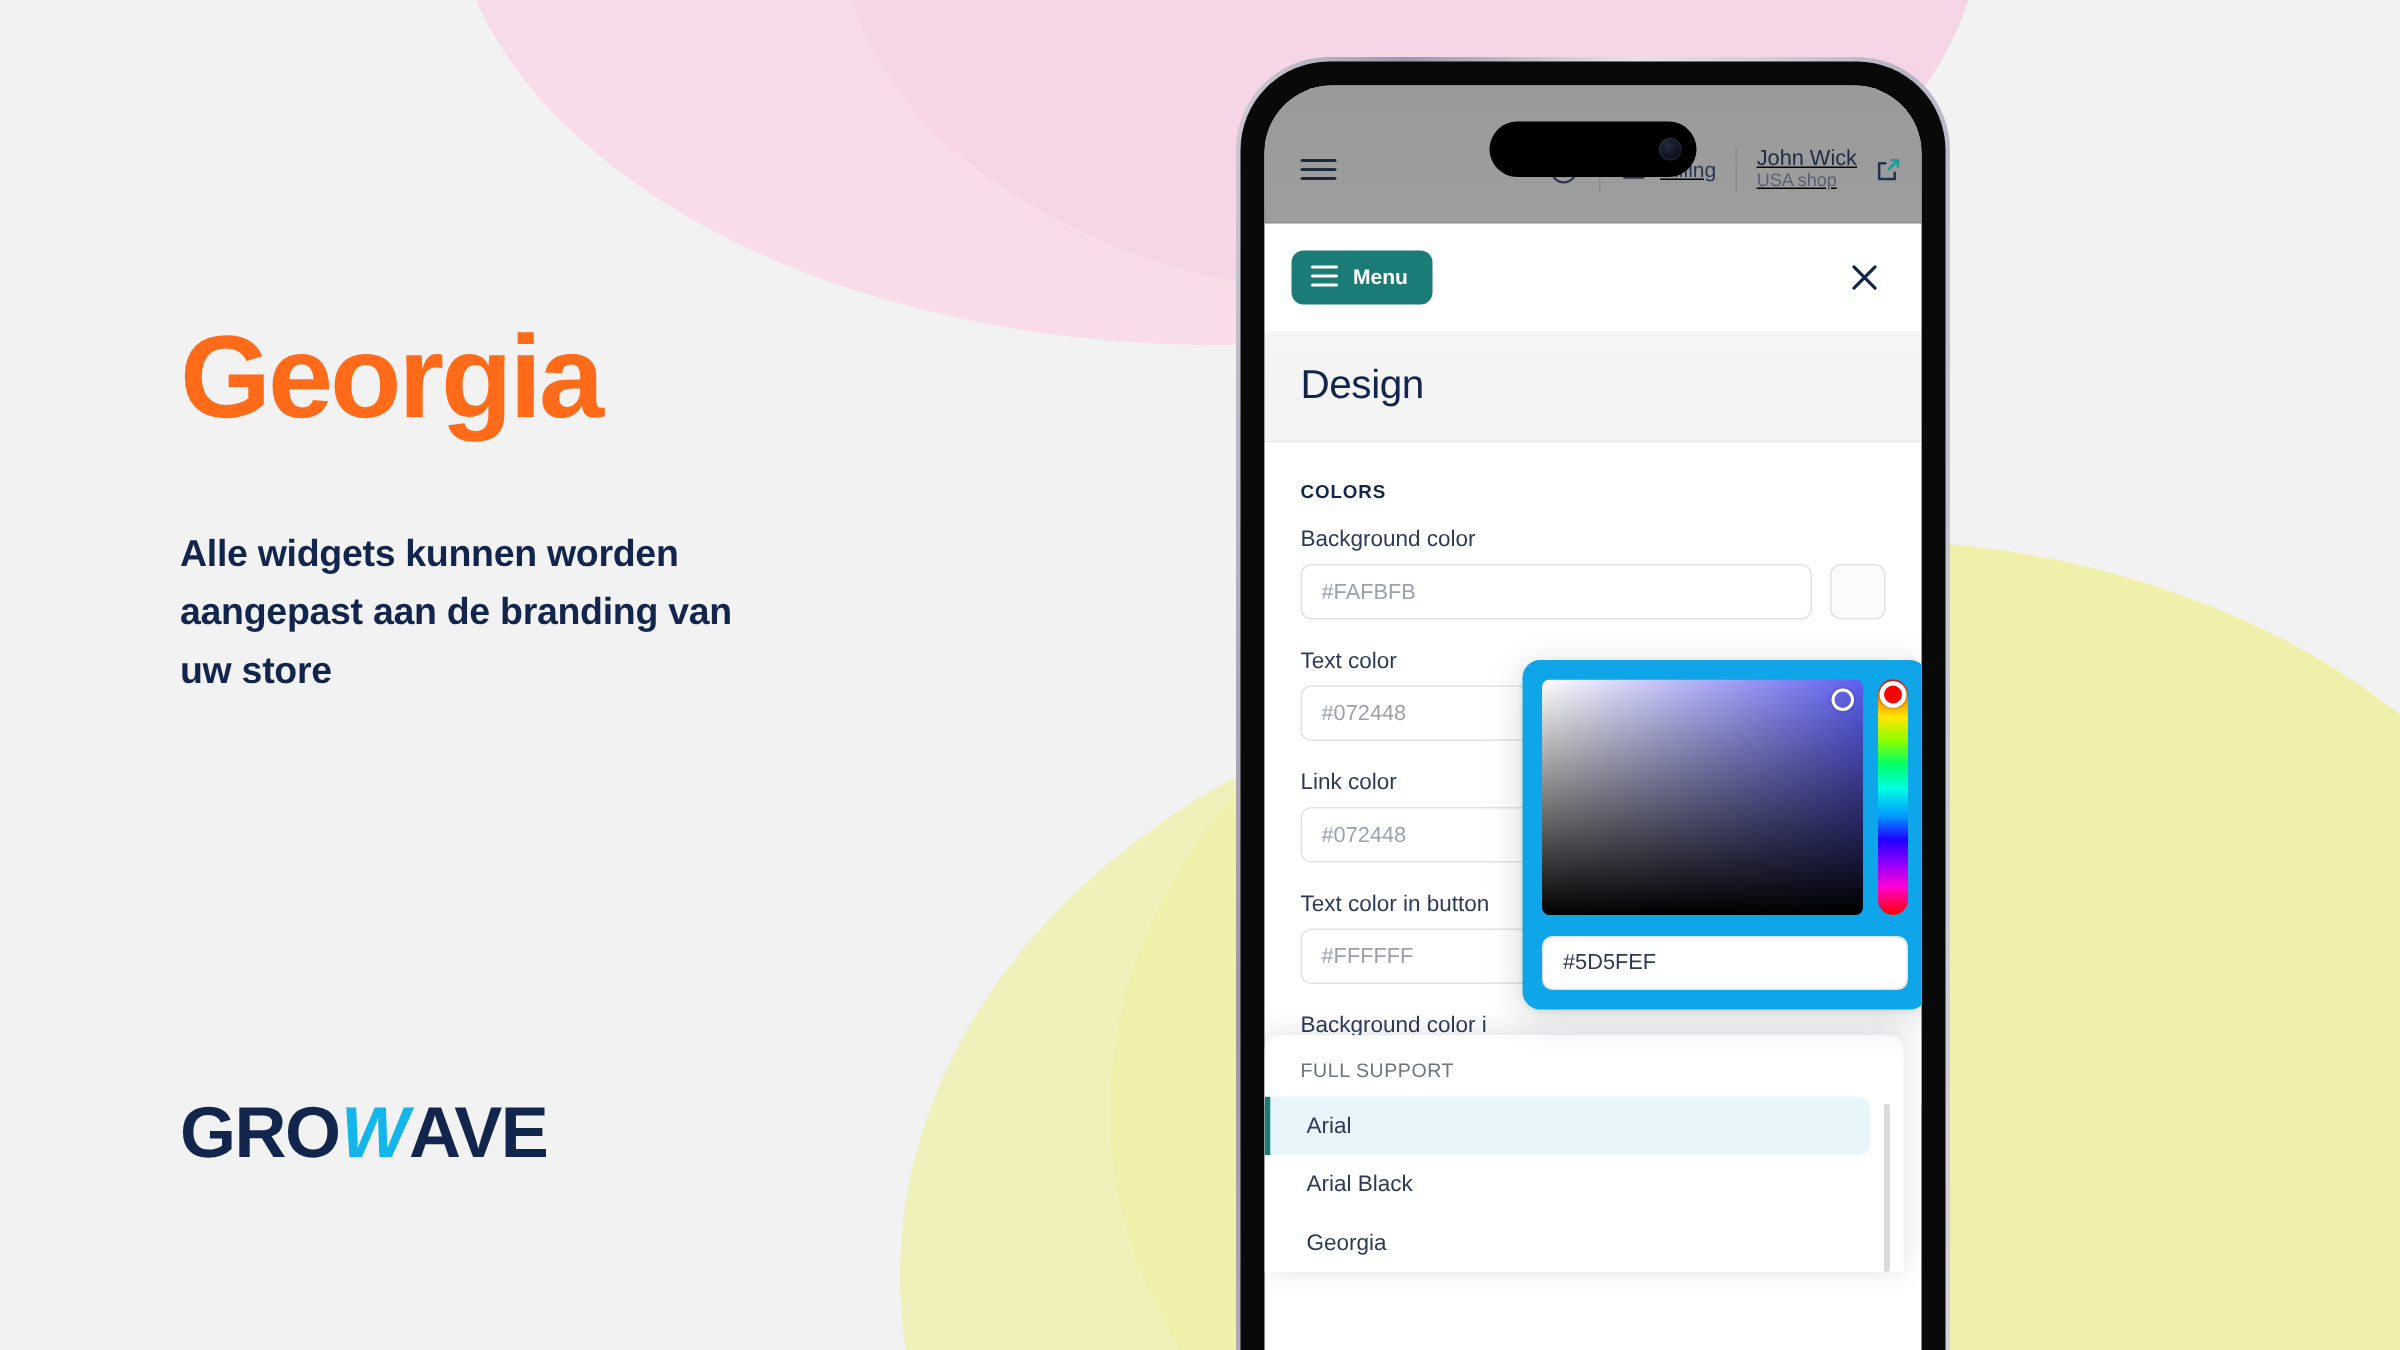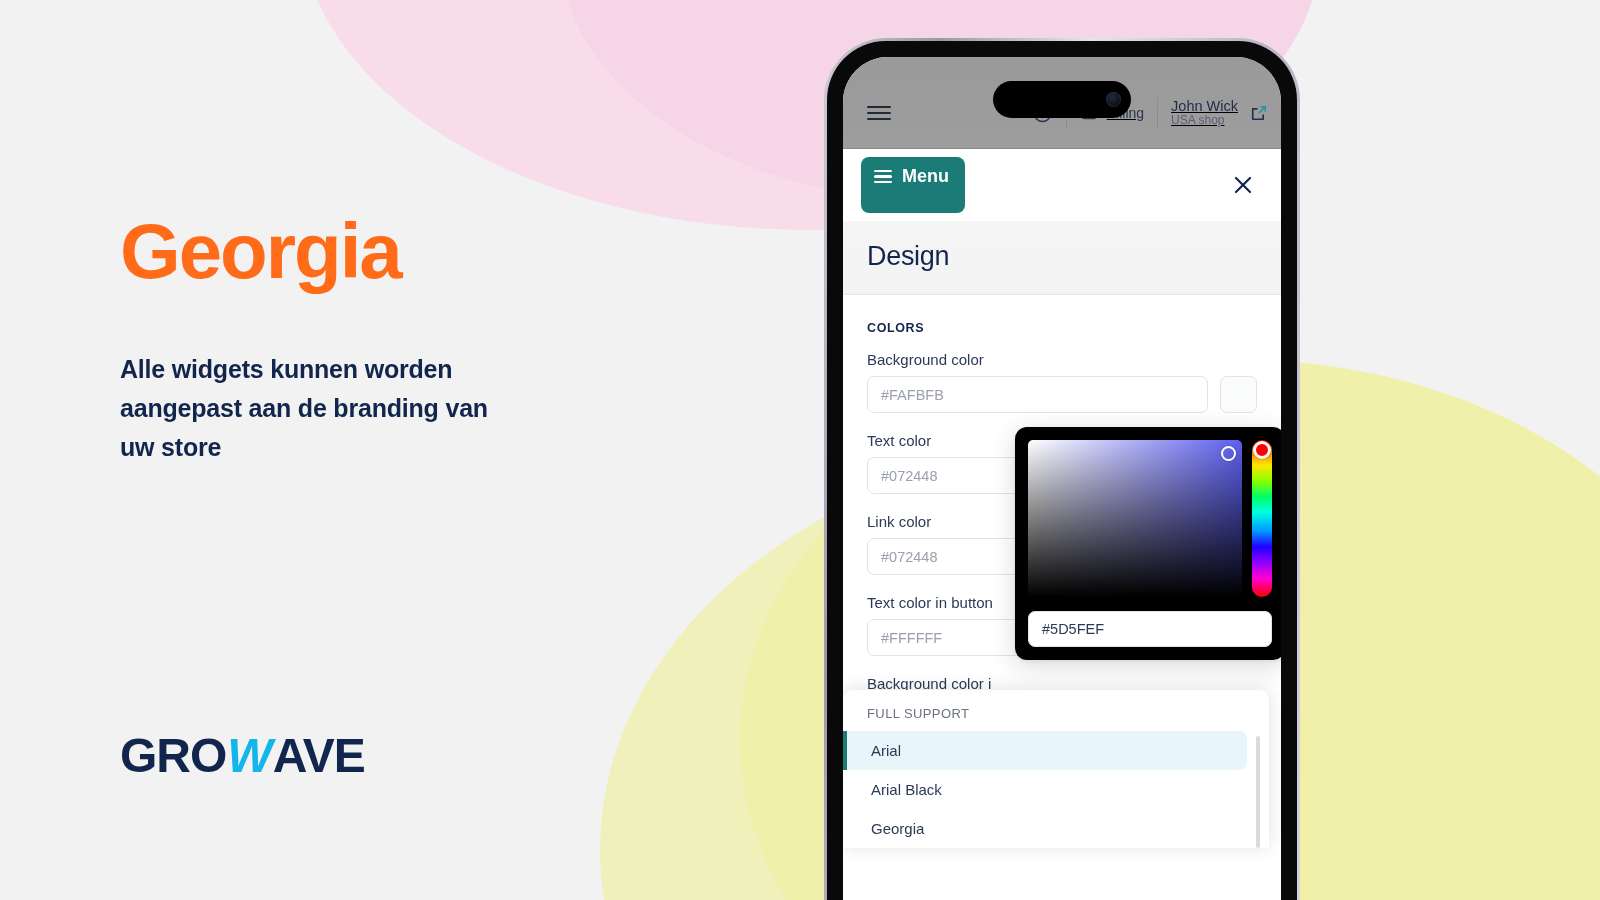--- a/index.html
+++ b/index.html
@@ -98,22 +98,22 @@
   
   .menu-row {
     background: #fff; height: 72px;
     display: flex; align-items: center; justify-content: space-between;
     padding: 0 25px 0 18px;
   }
   .menu-btn {
     display: inline-flex; align-items: center; gap: 10px;
     background: #1b7b77; color: #fff;
     border: none; border-radius: 8px;
-    padding: 9px 16px 26px 13px;
-    font-size: 18px; font-weight: 700; font-family: inherit;
+    padding: 9px 16px 11px 13px;
+    font-size: 14px; font-weight: 700; font-family: inherit;
     cursor: pointer;
   }
   .menu-btn .mb-lines { display: flex; flex-direction: column; gap: 3.5px; }
   .menu-btn .mb-lines i { display:block; width: 18px; height: 2.2px; background: #fff; border-radius: 2px; }
   .close-x { width: 26px; height: 26px; cursor: pointer; }
 
   
   .design-header {
     background: linear-gradient(180deg,#f5f5f6 0%,#f3f3f4 100%);
     padding: 20px 24px 22px 24px;
@@ -136,22 +136,22 @@
     background: #fff; padding: 0 13px;
     font-size: 14.5px; color: #9aa1ad; font-family: inherit;
   }
   .swatch {
     width: 37px; height: 37px; flex: none;
     border: 1px solid #e1e3e6; border-radius: 7px;
   }
 
   
   .picker {
-    position: absolute; left: 172px; top: 132px;
-    width: 270px; background: #000000;
+    position: absolute; left: 172px; top: 145px;
+    width: 270px; background: #0ea5e9;
     border-radius: 12px;
     box-shadow: 0 6px 26px rgba(16,24,40,.16), 0 1px 4px rgba(16,24,40,.08);
     padding: 13px; z-index: 30;
   }
   .picker-top { display: flex; gap: 10px; }
   .sv-area {
     position: relative; flex: 1; height: 157px; border-radius: 5px;
     background:
       linear-gradient(to top, #000 0%, rgba(0,0,0,0) 100%),
       linear-gradient(to right, #fff 0%, rgba(255,255,255,0) 100%),

